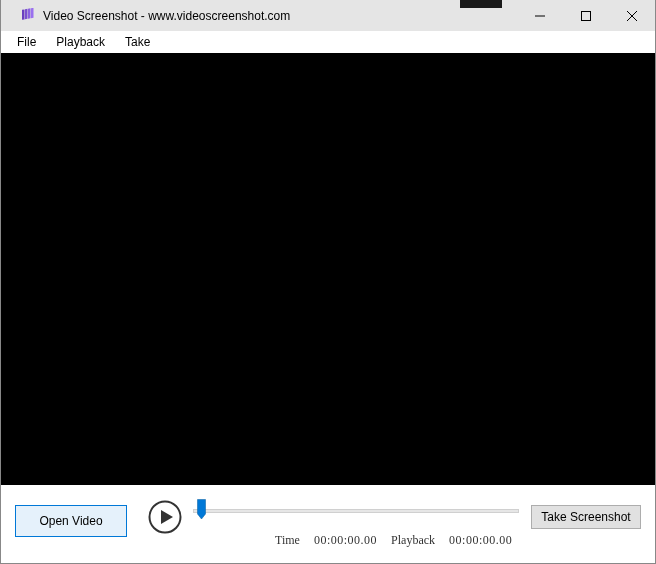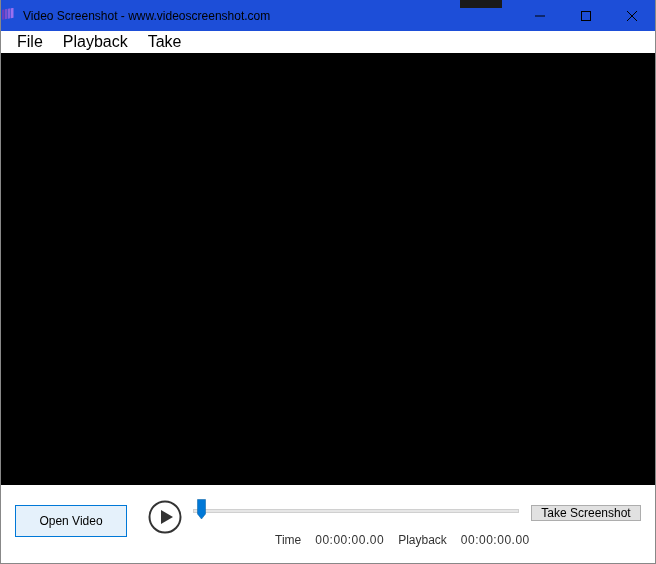--- a/index.html
+++ b/index.html
@@ -10,22 +10,22 @@
     width: 656px;
     height: 564px;
     overflow: hidden;
     border: 1px solid #888;
     border-top: none;
   }
   .titlebar {
     height: 31px;
     display: flex;
     align-items: center;
-    background: #1d4ed8;
-    padding-left: 0;
+    background: #e5e5e5;
+    padding-left: 20px;
   }
   .titlebar-icon {
     width: 16px;
     height: 16px;
     margin-right: 6px;
     display: inline-flex;
     align-items: center;
     justify-content: center;
   }
   .titlebar-title {
@@ -57,21 +57,21 @@
   }
   .menubar {
     height: 22px;
     display: flex;
     align-items: center;
     padding: 0 6px;
     background: #fff;
   }
   .menu-item {
     padding: 2px 10px;
-    font-size: 16px;
+    font-size: 12px;
     cursor: default;
   }
   .video-area {
     width: 654px;
     height: 432px;
     background: #000;
   }
   .controls {
     height: 78px;
     position: relative;
@@ -121,29 +121,30 @@
   }
   .time-row {
     position: absolute;
     left: 274px;
     top: 48px;
     display: flex;
     align-items: baseline;
     gap: 14px;
     font-size: 12px;
     color: #333;
+    font-family: Liberation Serif, serif;
   }
   .time-row .lbl { }
   .time-row .val { letter-spacing: 0.5px; }
   .take-ss-btn {
     position: absolute;
     right: 14px;
     top: 20px;
     width: 110px;
-    height: 16px;
+    height: 24px;
     background: #e1e1e1;
     border: 1px solid #adadad;
     font-size: 12px;
     cursor: default;
     display: flex;
     align-items: center;
     justify-content: center;
     text-align: right;
   }
 </style>

